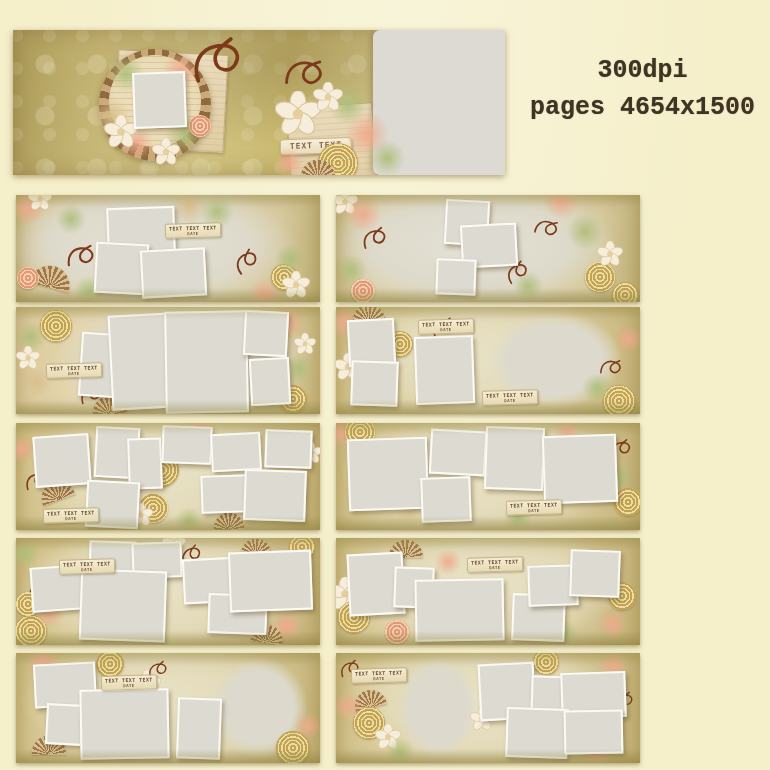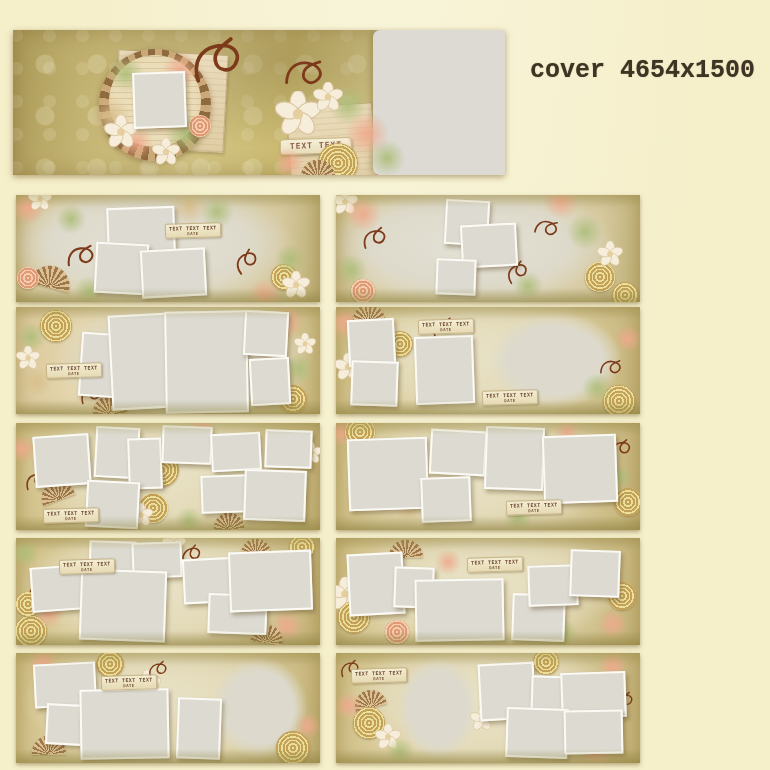--- a/index.html
+++ b/index.html
@@ -147,21 +147,22 @@
       </span>
       <span class="decor roseG" style="width: 40px; height: 40px; left: 66%; top: 92%; transform: translate(-50%, -50%) rotate(0deg);"></span>
       <span class="decor leafG" style="width: 36px; height: 36px; left: 76%; top: 88%; transform: translate(-50%, -50%) rotate(0deg);"></span>
       <span class="decor fan" style="width: 34px; height: 18.7px; border-radius: 34px 34px 0px 0px; left: 62%; top: 96%; transform: translate(-50%, -50%) rotate(0deg);"></span>
       <span class="decor leafP" style="width: 30px; height: 30px; left: 56%; top: 92%; transform: translate(-50%, -50%) rotate(0deg);"></span>
       <div class="photo" style="left: 24.4%; top: 29%; width: 10%; height: 36%; transform: rotate(-2deg);"></div>
       <div class="cover-photo-area" style="left: 73.2%; top: 0%; width: 26.8%; height: 100%;"></div>
       <div class="cover-label" style="left: 61.5%; top: 80%; transform: translate(-50%, -50%) rotate(-2deg);">TEXT TEXT</div>
     </div>
   <div id="specs">
-    <div>cover 4654x1500</div>
+    <div>300dpi</div>
+    <div>pages 4654x1500</div>
   </div>
   <div id="thumb-grid">
       <div class="page bgA" style="left: 16px; top: 195px; width: 304px; height: 107px;">
         <span class="decor leafP" style="width: 34px; height: 34px; left: 4%; top: 12%; transform: translate(-50%, -50%) rotate(0deg);"></span>
         <span class="decor" style="left: 8%; top: 4%; transform: translate(-50%, -50%) rotate(0deg);">
           <svg viewBox="0 0 40 40" style="width: 24px; height: 24px;">
             <ellipse cx="20" cy="10" rx="7" ry="10.5" fill="#f6eedb" stroke="#d9c4a0" stroke-width="1" transform="rotate(0 20 20)"></ellipse>
             <ellipse cx="20" cy="10" rx="7" ry="10.5" fill="#f6eedb" stroke="#d9c4a0" stroke-width="1" transform="rotate(72 20 20)"></ellipse>
             <ellipse cx="20" cy="10" rx="7" ry="10.5" fill="#f6eedb" stroke="#d9c4a0" stroke-width="1" transform="rotate(144 20 20)"></ellipse>
             <ellipse cx="20" cy="10" rx="7" ry="10.5" fill="#f6eedb" stroke="#d9c4a0" stroke-width="1" transform="rotate(216 20 20)"></ellipse>

